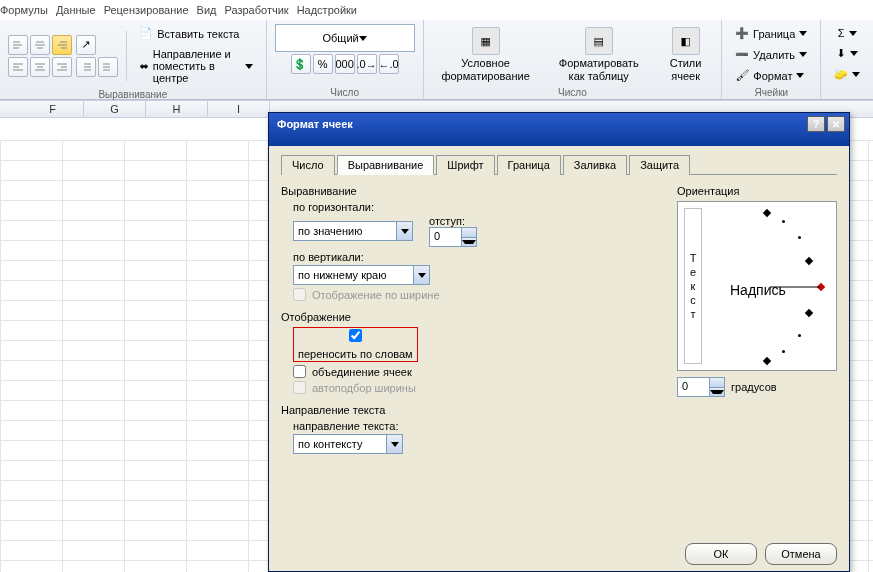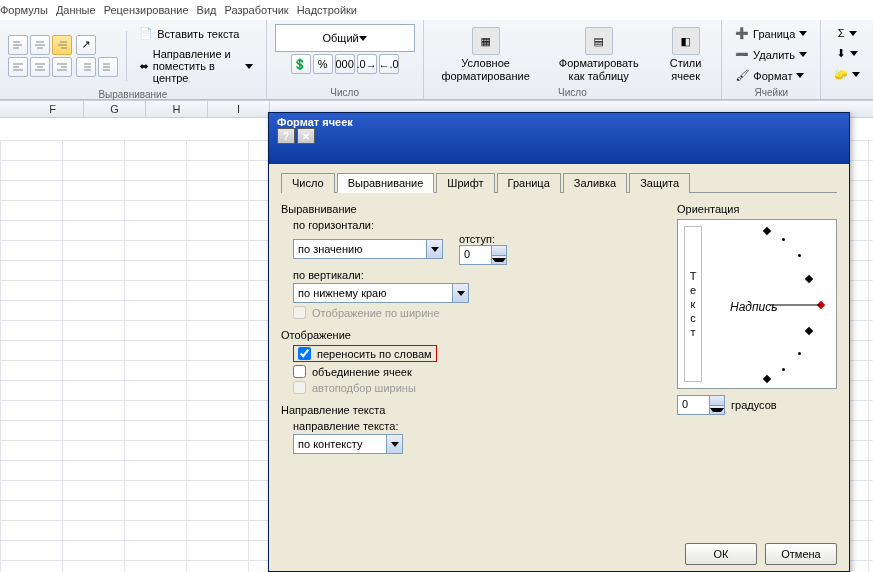--- a/index.html
+++ b/index.html
@@ -26,21 +26,21 @@
   .row-h { display: flex; gap: 2px; }
 
   
   .colheaders { display: flex; background: linear-gradient(#f6f8fb,#e6ebf1); border-top: 1px solid #c6cfdb; border-bottom: 1px solid #c6cfdb; }
   .colheaders div { width: 62px; text-align: center; border-right: 1px solid #c6cfdb; padding: 2px 0; color: #333; }
   .grid { position: absolute; top: 140px; left: 0; right: 0; bottom: 0; background: #fff; }
   .grid-lines { background-image: linear-gradient(#e1e5eb 1px, transparent 1px), linear-gradient(90deg, #e1e5eb 1px, transparent 1px); background-size: 62px 20px; width: 100%; height: 100%; }
 
   
   .dialog { position: absolute; top: 112px; left: 268px; width: 582px; height: 460px; background: #ece9d8; border: 1px solid #001c53; box-shadow: 2px 2px 6px rgba(0,0,0,.3); }
-  .titlebar { background: linear-gradient(#2a5bcb,#0b3a9d); color: #fff; padding: 3px 4px 20px 8px; display: flex; justify-content: space-between; align-items: flex-start; font-weight: bold; flex-direction: column; }
+  .titlebar { background: linear-gradient(#2a5bcb,#0b3a9d); color: #fff; padding: 3px 4px 14px 8px; display: flex; justify-content: space-between; align-items: center; font-weight: bold; }
   .title-btns { display: flex; gap: 2px; }
   .title-btn { width: 18px; height: 16px; background: linear-gradient(#e8e8e8,#c8c8c8); border: 1px solid #5a5a5a; display: flex; align-items: center; justify-content: center; font-weight: bold; font-family: Arial; font-size: 10px; }
 
   .dlg-body { padding: 8px 12px 8px 12px; position: relative; height: calc(100% - 50px); }
   .dlg-tabs { display: flex; border-bottom: 1px solid #919b9c; }
   .dlg-tab { padding: 3px 10px; border: 1px solid #919b9c; border-bottom: none; background: #ece9d8; margin-right: 2px; position: relative; top: 1px; }
   .dlg-tab.active { background: #fcfcfa; border-bottom: 1px solid #fcfcfa; }
 
   .fieldset-label { color: #000; margin: 10px 0 4px 0; }
   .lbl { color: #000; margin: 4px 0 2px 0; display: block; }
@@ -54,34 +54,34 @@
   .spinner span { flex: 1; padding: 2px 4px; }
   .spin-btns { width: 15px; display: flex; flex-direction: column; border-left: 1px solid #7f9db9; }
   .spin-btns div { flex: 1; background: linear-gradient(#e8eef7,#c4d5ef); border-bottom: 1px solid #7f9db9; display: flex; align-items: center; justify-content: center; }
   .spin-btns div:last-child { border-bottom: none; }
   .tri-up-sm { width: 0; height: 0; border-left: 3px solid transparent; border-right: 3px solid transparent; border-bottom: 4px solid #000; }
   .tri-down-sm { width: 0; height: 0; border-left: 3px solid transparent; border-right: 3px solid transparent; border-top: 4px solid #000; }
 
   .chk { display: flex; align-items: center; gap: 6px; margin: 3px 0; }
   .chk input { width: 13px; height: 13px; }
   .chk.disabled { color: #999; }
-  .highlight { display: inline-flex; align-items: center; gap: 6px; padding: 1px 4px; border: 1px solid #d80000; }
+  .highlight { display: inline-flex; align-items: center; gap: 6px; padding: 1px 4px; border: 1px solid #d80000; flex-direction: column; }
 
   .left-pane { float: left; width: 380px; }
   .right-pane { float: right; width: 160px; }
 
   .orient-box { border: 1px solid #919b9c; background: #fff; height: 170px; padding: 6px; display: flex; gap: 4px; position: relative; }
   .vert-strip { width: 18px; background: #fff; border: 1px solid #c0c0c0; display: flex; flex-direction: column; align-items: center; justify-content: center; gap: 2px; }
   .dial { flex: 1; position: relative; }
   .diamond { width: 6px; height: 6px; background: #000; transform: rotate(45deg); position: absolute; }
   .dot { width: 3px; height: 3px; background: #000; border-radius: 50%; position: absolute; }
-  .dial-label { position: absolute; left: 24px; top: 74px; font-size: 12px; font-style: italic; }
+  .dial-label { position: absolute; left: 24px; top: 74px; font-size: 14px; }
 
   .dlg-footer { position: absolute; bottom: 6px; right: 12px; display: flex; gap: 8px; }
-  .push-btn { width: 72px; height: 22px; background: linear-gradient(#fefefe,#e7e7df); border: 1px solid #707070; border-radius: 2px; text-align: center; line-height: 20px; }
+  .push-btn { width: 72px; height: 22px; background: linear-gradient(#fefefe,#e7e7df); border: 1px solid #707070; border-radius: 8px; text-align: center; line-height: 20px; }
 
   svg.lines line { stroke: #888; stroke-width: 1; }
 </style>
 </head>
 <body>
 
 <div class="menu-tabs">
   <span>Формулы</span>
   <span>Данные</span>
   <span>Рецензирование</span>
@@ -282,21 +282,21 @@
       <div class="dlg-tab">Граница</div>
       <div class="dlg-tab">Заливка</div>
       <div class="dlg-tab">Защита</div>
     </div>
 
     <div class="left-pane">
       <div class="fieldset-label">Выравнивание</div>
       <div style="padding-left:12px">
         <span class="lbl">по горизонтали:</span>
         <div style="display:flex;gap:16px;align-items:center">
-          <div class="combo" style="width:150px">
+          <div class="combo" style="width:120px">
             <span>по значению</span>
             <div class="drop">
                 <div class="tri-down"></div>
               </div>
           </div>
           <div>
             <span class="lbl" style="display:inline">отступ:</span><br>
             <div class="spinner">
               <span>0</span>
               <div class="spin-btns">
@@ -305,21 +305,21 @@
                   </div>
                   <div>
                     <div class="tri-down-sm"></div>
                   </div>
                 </div>
             </div>
           </div>
         </div>
 
         <span class="lbl">по вертикали:</span>
-        <div class="combo" style="width:176px">
+        <div class="combo" style="width:137px">
           <span>по нижнему краю</span>
           <div class="drop">
               <div class="tri-down"></div>
             </div>
         </div>
 
         <div class="chk disabled">
           <input type="checkbox" disabled="" style="">
           <span>Отображение по ширине</span>
         </div>

